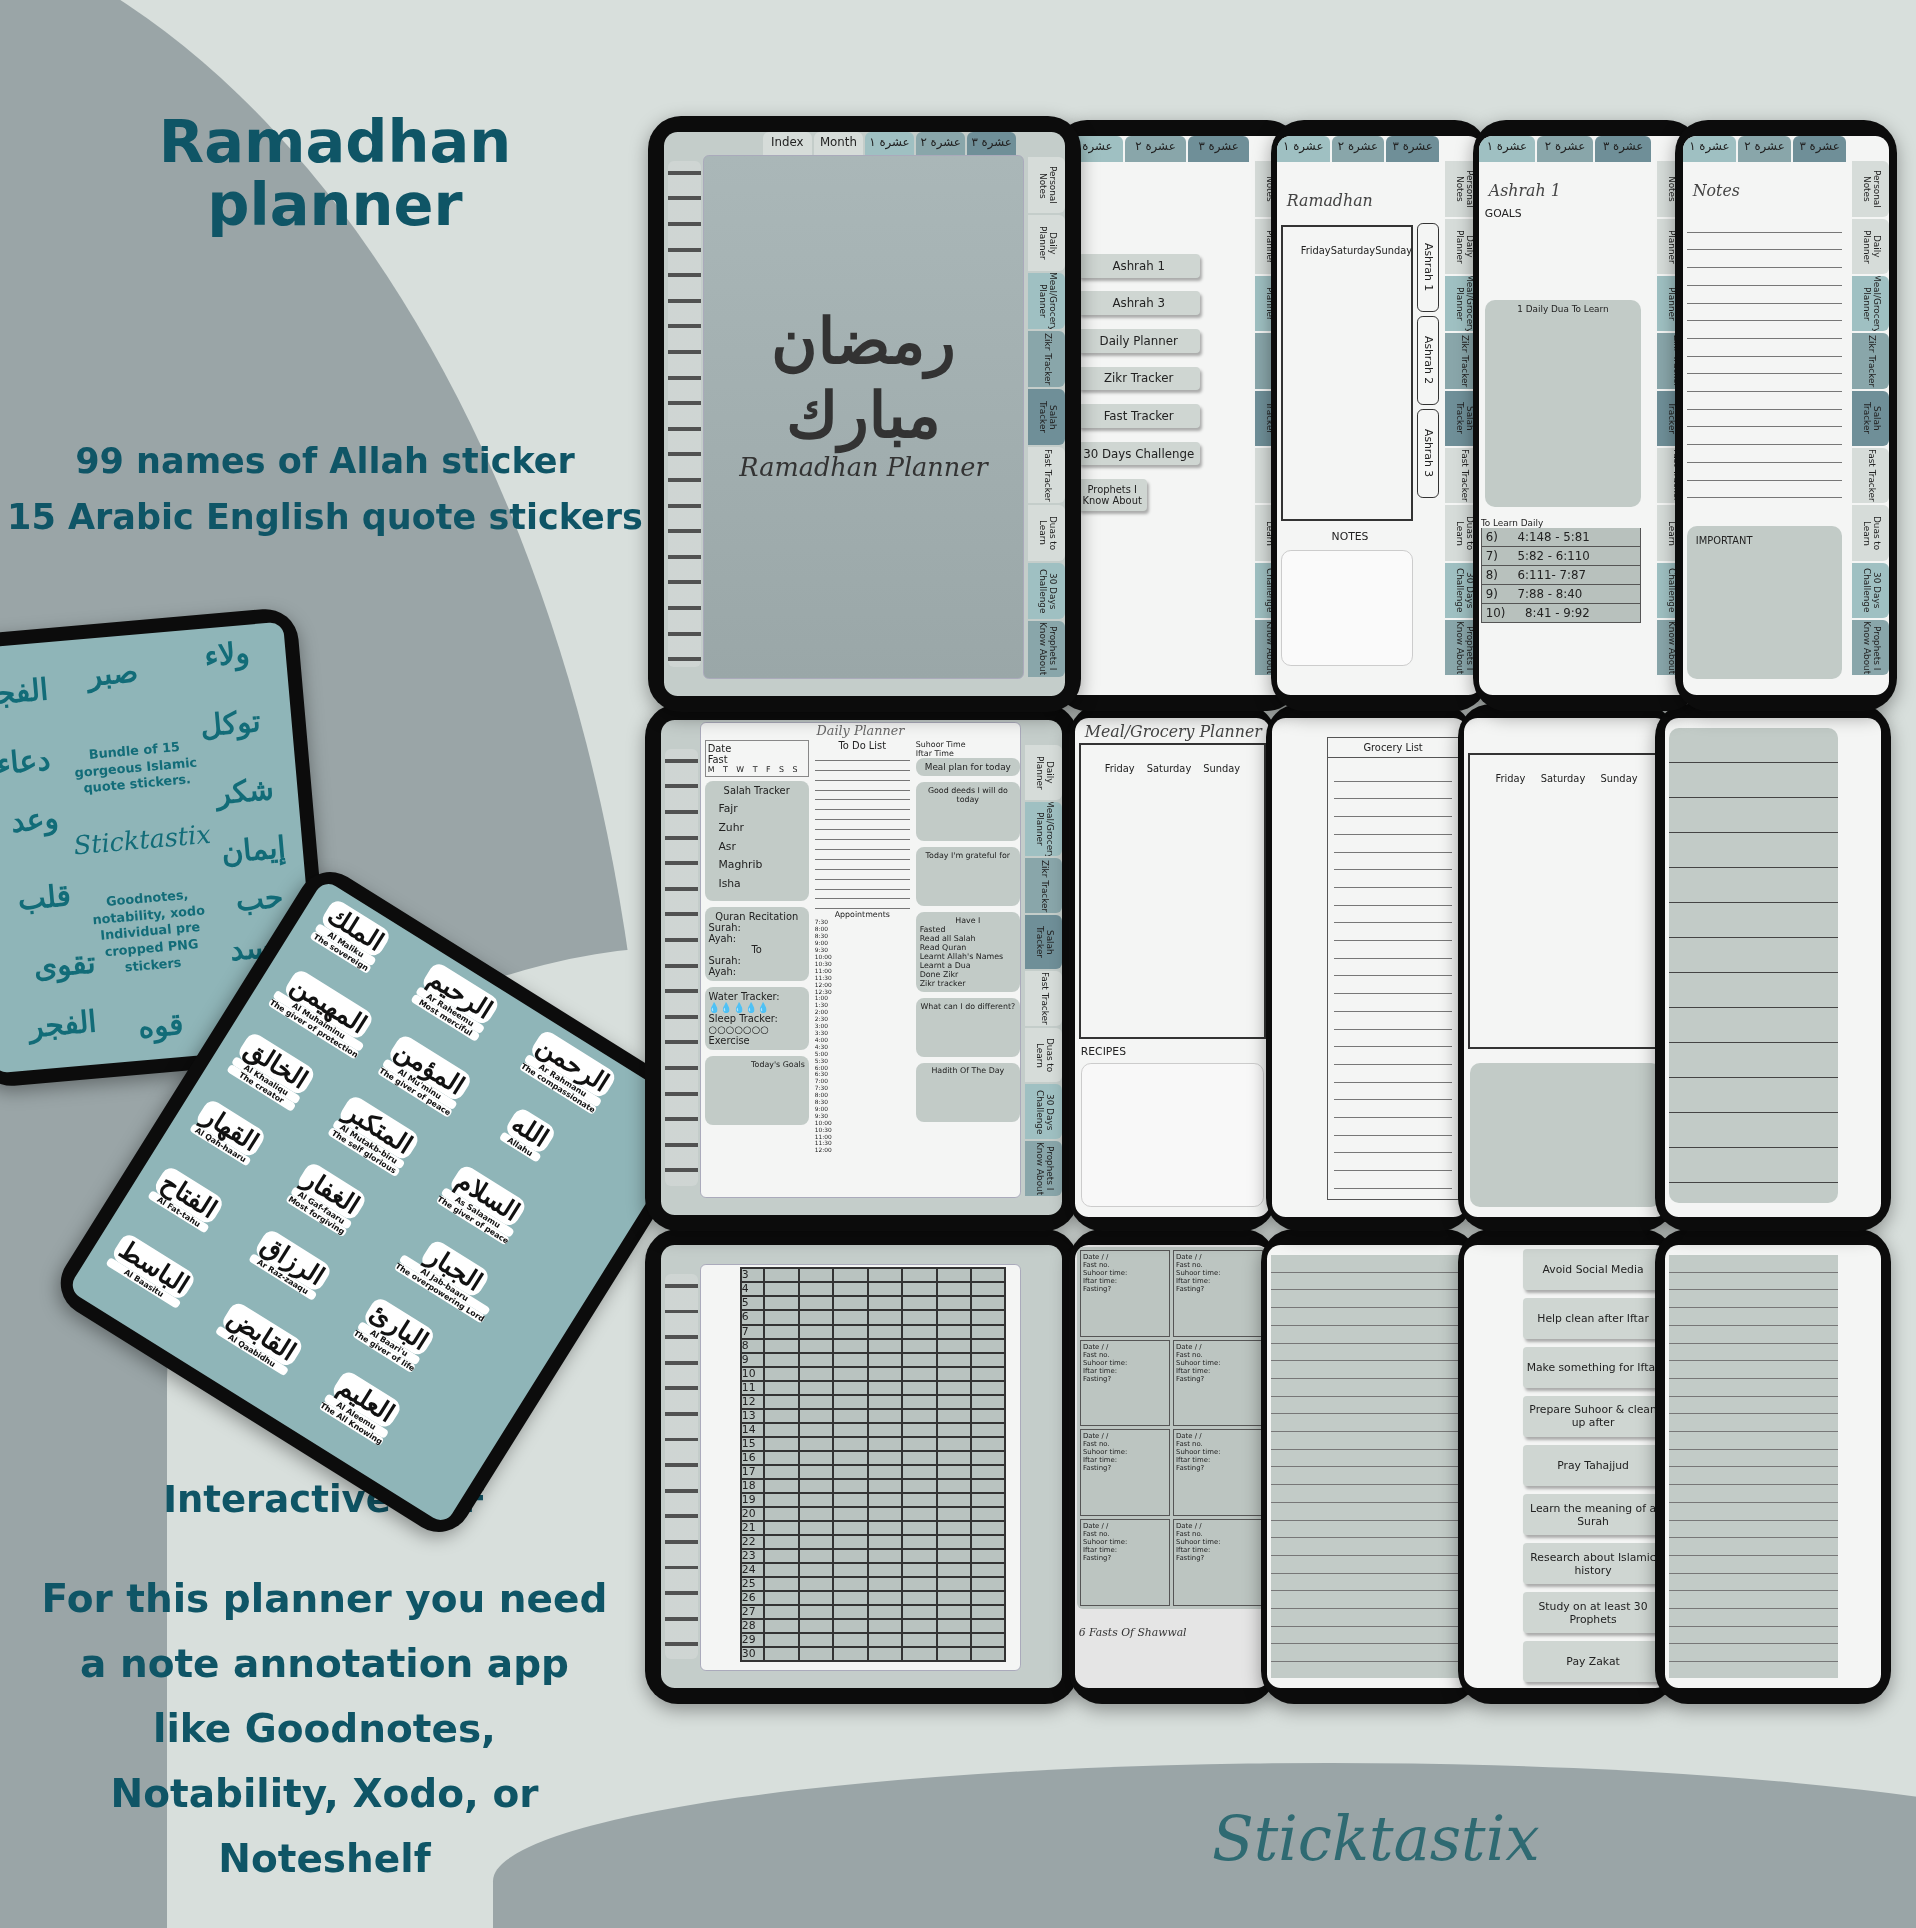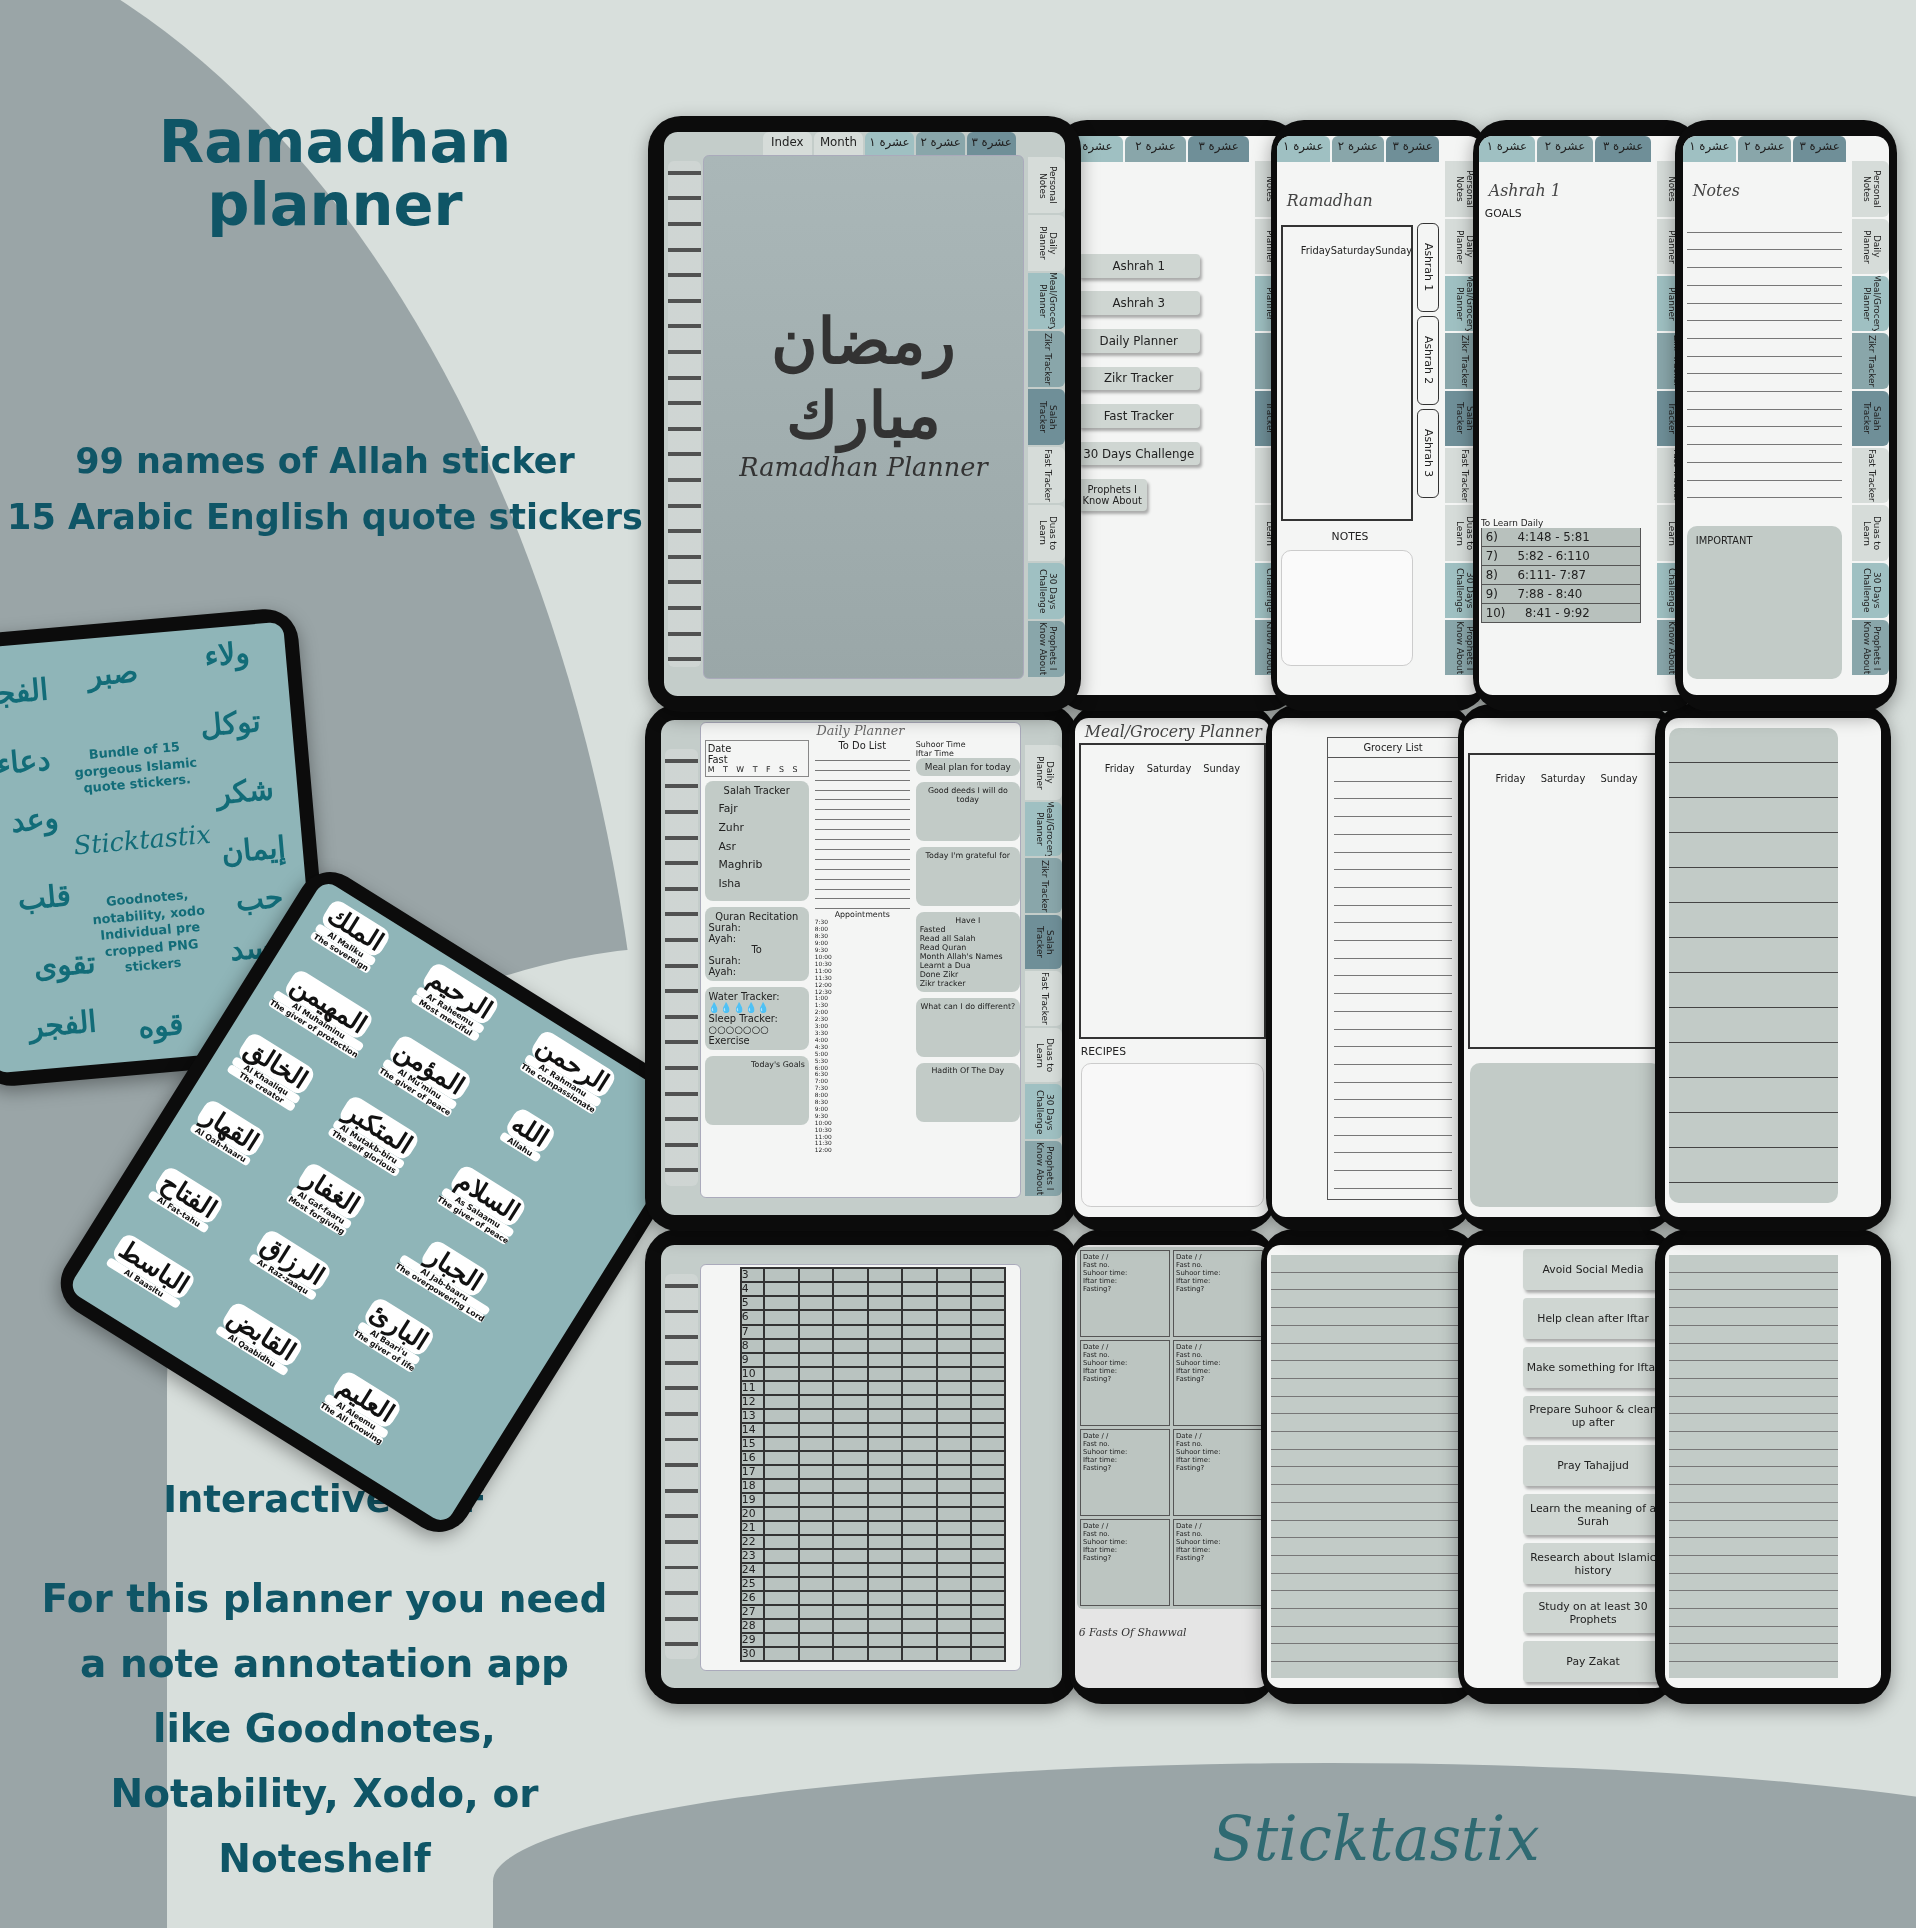--- a/index.html
+++ b/index.html
@@ -534,21 +534,21 @@
         <div>Suhoor Time</div>
         <div>Iftar Time</div>
         <div class="box" style="font-size:8.9px;text-align:center">Meal plan for today</div>
         <div class="box" style="height:59px;text-align:center">Good deeds I will do today</div>
         <div class="box" style="height:59px;text-align:center">Today I'm grateful for</div>
         <div class="box">
           <div style="text-align:center">Have I</div>
           <div>Fasted</div>
           <div>Read all Salah</div>
           <div>Read Quran</div>
-          <div>Month Allah's Names</div>
+          <div>Learnt Allah's Names</div>
           <div>Learnt a Dua</div>
           <div>Done Zikr</div>
           <div>Zikr tracker</div>
         </div>
         <div class="box" style="height:59px;text-align:center">What can I do different?</div>
         <div class="box" style="height:59px;text-align:center">Hadith Of The Day</div>
       </div>
     </div>
     <div class="side-tabs" style="right:0">
       <div class="side-tab">Daily Planner</div>
@@ -674,20 +674,23 @@
 
 <div class="tablet" style="left:1473px;top:120px;width:227px;height:591px;padding:15.8px 5.9px">
   <div class="screen" style="background:#f4f5f4">
     <div class="top-tabs" style="left:0;right:43px">
       <div class="top-tab a1">عشرة ١</div>
       <div class="top-tab a2">عشرة ٢</div>
       <div class="top-tab a3">عشرة ٣</div>
     </div>
     <div class="page-h" style="top:45px">Ashrah 1</div>
     <div style="position:absolute;left:5.9px;top:71px;font-size:10.8px;color:#222">GOALS</div>
+    <div class="gbox" style="left:5.9px;right:53px;top:164px;height:207px">
+      <div style="text-align:center;font-size:8.9px;color:#222;padding:3.9px">1 Daily Dua To Learn</div>
+    </div>
     <div class="dua-table" style="right:53px;top:382px">
       <div style="font-size:8.9px">To Learn Daily</div>
       <div class="dua-row">
           <span>6)</span>
           <span>4:148 - 5:81</span>
         </div>
       <div class="dua-row">
           <span>7)</span>
           <span>5:82 - 6:110</span>
         </div>

